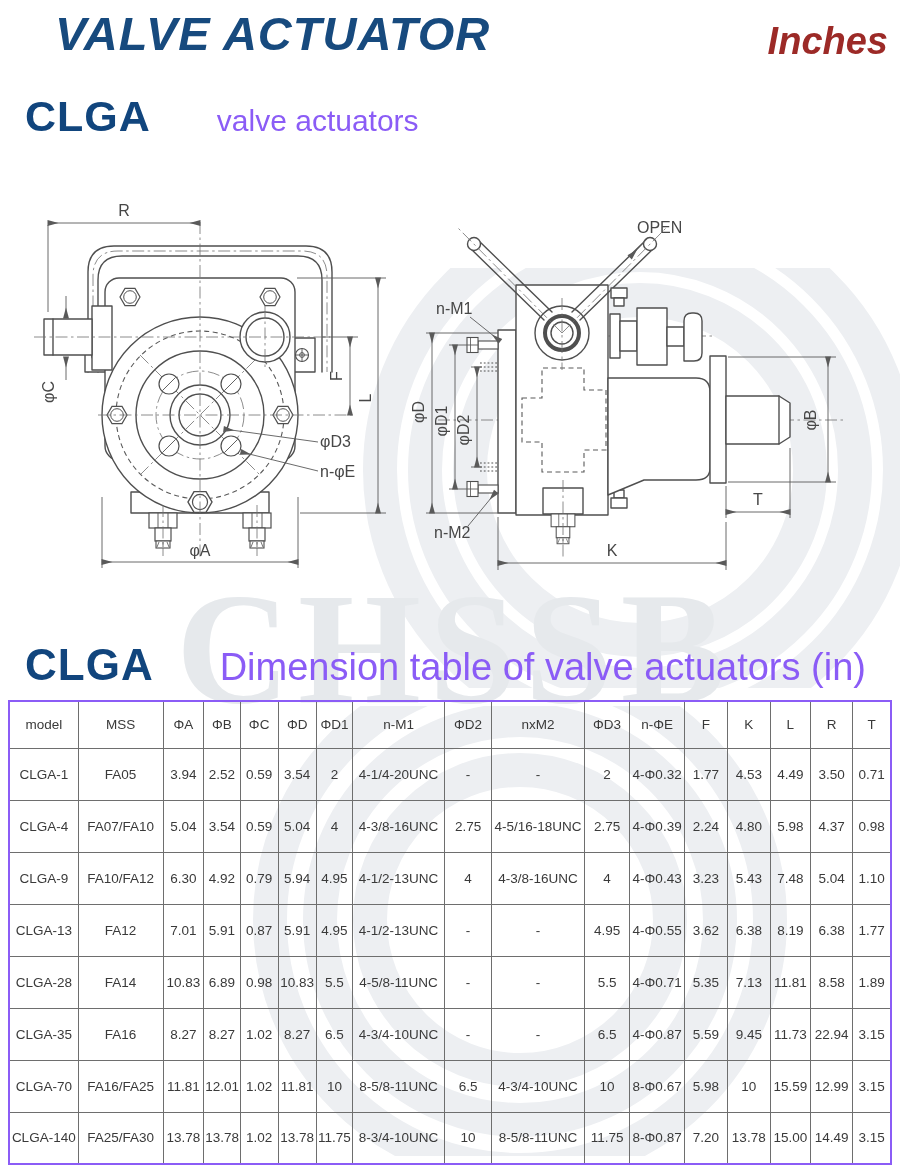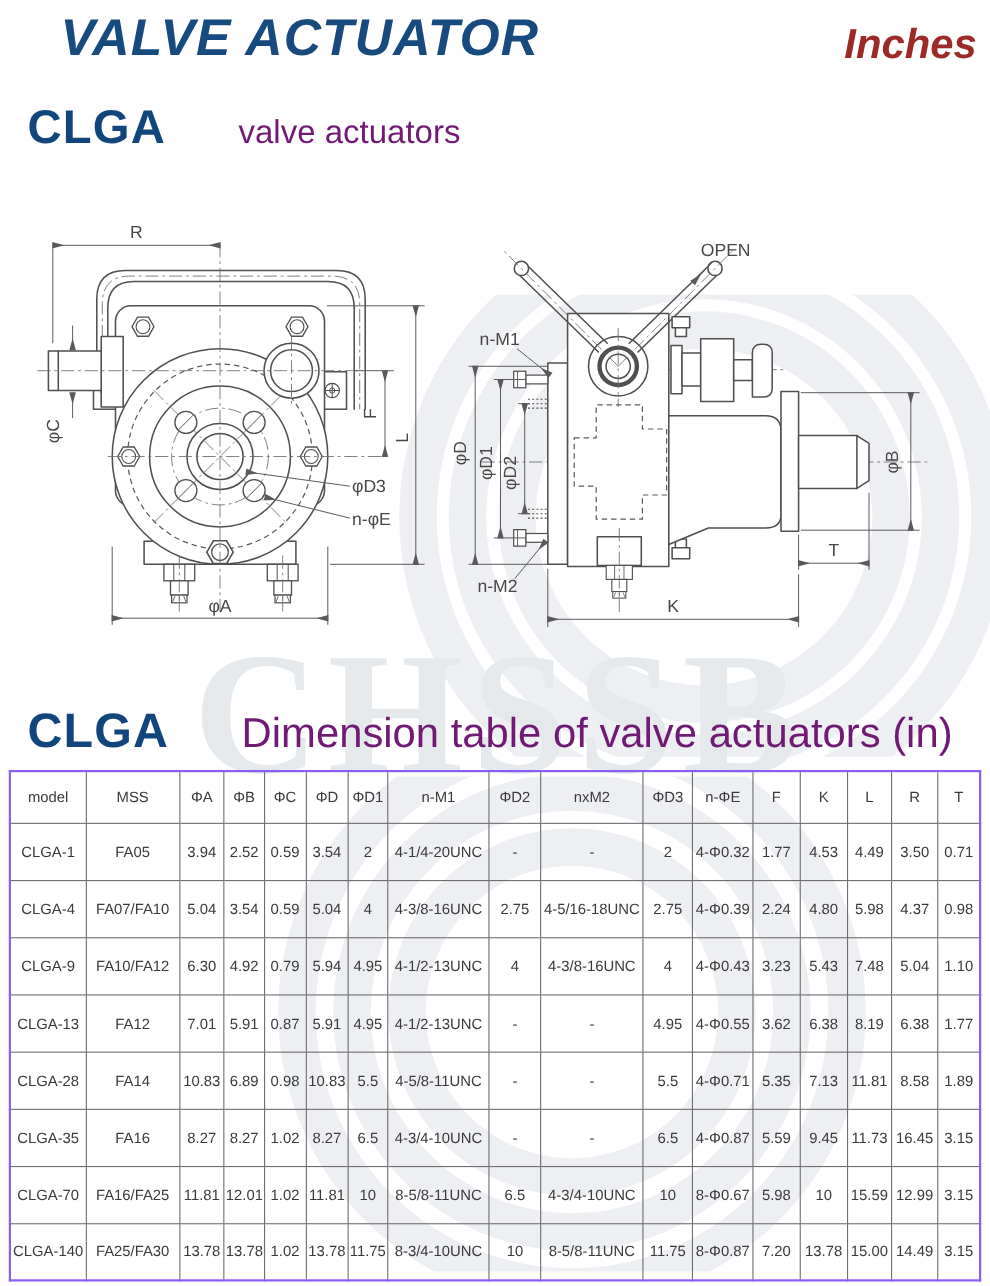--- a/index.html
+++ b/index.html
@@ -10,21 +10,21 @@
   #main-title{position:absolute;left:55px;top:6px;font-size:47px;font-weight:800;font-style:italic;
               color:#174a7e;letter-spacing:1px;z-index:3;}
   #units{position:absolute;right:12px;top:20px;font-size:38px;font-weight:700;font-style:italic;
          color:#9c2a27;z-index:3;}
   .sec-head{position:absolute;display:flex;align-items:baseline;z-index:3;gap:38px;}
   #sec1{left:25px;top:92px;}
   #sec2{left:25px;top:640px;}
   .brand{font-weight:800;color:#11457d;}
   #sec1 .brand{font-size:43px;letter-spacing:1px;}
   #sec2 .brand{font-size:44px;letter-spacing:1px;}
-  .subt{color:#701a75;margin-left:28px;}
+  .subt{color:#8b5cf6;margin-left:28px;}
   #sec1 .subt{font-size:30px;}
   #sec2 .subt{font-size:38px;}
   
   #dim-table{position:absolute;left:8px;top:700px;width:884px;z-index:2;border-collapse:collapse;
              table-layout:fixed;background:transparent;}
   #dim-table th,#dim-table td{border:1px solid #6e6e6e;text-align:center;vertical-align:middle;
              font-size:13.5px;color:#3a3a3a;font-weight:400;white-space:nowrap;overflow:visible;
              padding:0 1px;background:transparent;}
   #dim-table{border:2px solid #8b5cf6;}
   #dim-table thead tr{height:47px;}
@@ -438,21 +438,21 @@
           <td>8.27</td>
           <td>6.5</td>
           <td>4-3/4-10UNC</td>
           <td>-</td>
           <td>-</td>
           <td>6.5</td>
           <td>4-Φ0.87</td>
           <td>5.59</td>
           <td>9.45</td>
           <td>11.73</td>
-          <td>16.45</td>
+          <td>22.94</td>
           <td>3.15</td>
         </tr>
         <tr>
           <td>CLGA-70</td>
           <td>FA16/FA25</td>
           <td>11.81</td>
           <td>12.01</td>
           <td>1.02</td>
           <td>11.81</td>
           <td>10</td>

